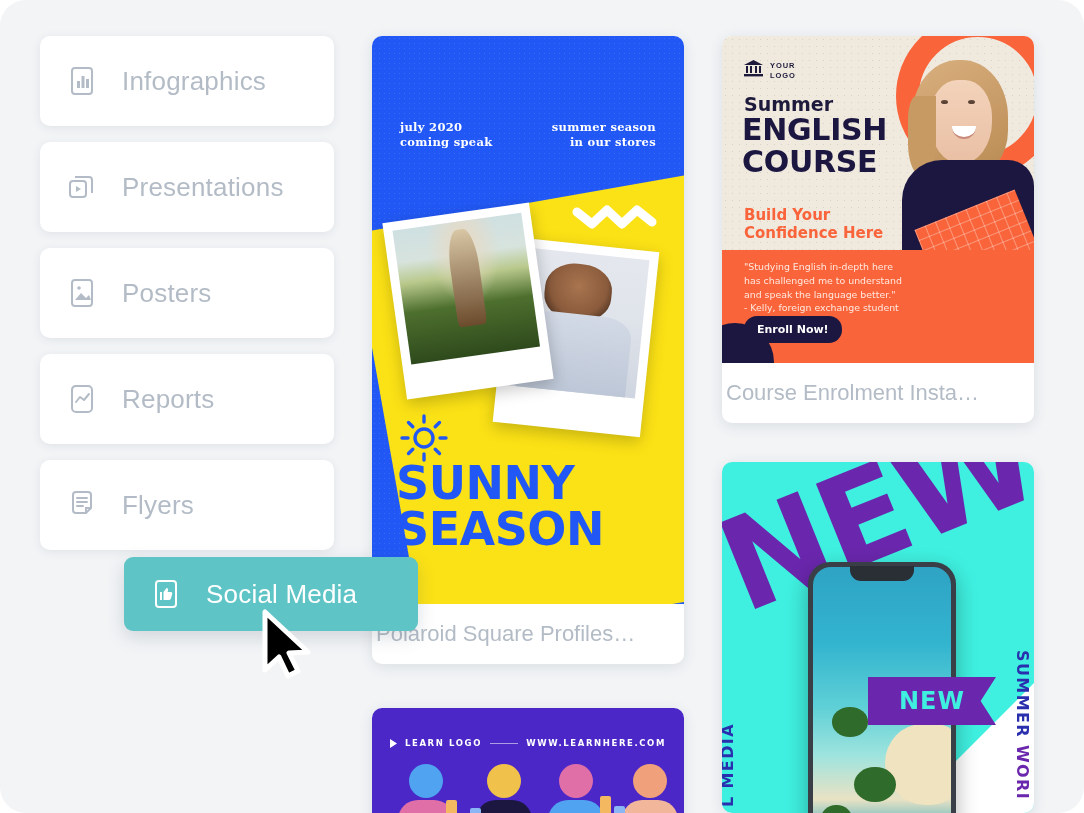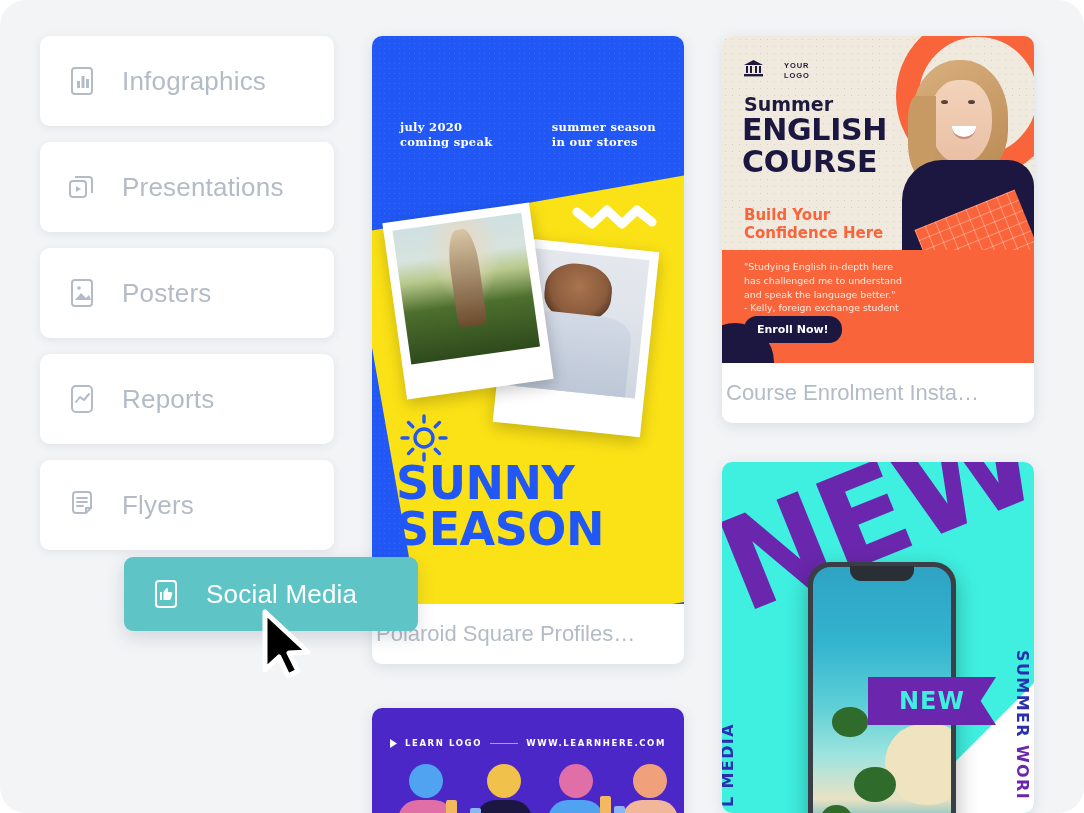--- a/index.html
+++ b/index.html
@@ -62,21 +62,21 @@
   .sunny-noise{position:absolute;inset:0;
     background-image:radial-gradient(rgba(255,255,255,.20) .6px, transparent .7px);
     background-size:5px 5px;opacity:.55;}
   .sunny-yellow{
     position:absolute;left:-20px;top:198px;width:400px;height:420px;background:#fbe216;
     transform:rotate(-10deg);transform-origin:left top;
   }
   .sunny-top-txt{position:absolute;top:84px;left:0;width:312px;padding:0 28px;box-sizing:border-box;
     display:flex;justify-content:space-between;color:#fff;font-size:11.5px;
     font-family:"DejaVu Serif", serif;font-weight:700;letter-spacing:.3px;line-height:15px;z-index:4;}
-  .sunny-top-txt .r{text-align:left;margin-left:39px;}
+  .sunny-top-txt .r{text-align:right;margin-left:39px;}
   .squig{position:absolute;right:20px;top:164px;z-index:4;}
   .polaroid{position:absolute;background:#fff;box-shadow:0 5px 16px rgba(0,0,0,.22);z-index:6;}
   #pol1{left:22px;top:176px;width:148px;height:178px;transform:rotate(-8deg);padding:9px 9px 34px 9px;box-sizing:border-box;}
   #pol2{left:130px;top:208px;width:148px;height:186px;transform:rotate(6deg);padding:9px 9px 38px 9px;box-sizing:border-box;z-index:5;}
   .pol-img{width:100%;height:100%;background-size:cover;background-position:center;}
   #pol1 .pol-img{
     background-image:
       radial-gradient(ellipse at 52% 18%, #e9d9c2 0%, rgba(233,217,194,0) 38%),
       linear-gradient(#cfe0e2 0%, #d7e3dd 24%, #b9c98c 40%, #4d6f2e 62%, #2e4a1c 100%);
     position:relative;overflow:hidden;
@@ -108,21 +108,21 @@
   
   #card-course{left:722px;top:36px;width:312px;height:387px;}
   .course-art{position:relative;width:312px;height:327px;background:#f0e9de;overflow:hidden;}
   .course-dots{position:absolute;inset:0;
     background-image:radial-gradient(rgba(40,30,70,.12) .7px, transparent .8px);
     background-size:7px 7px;}
   .c-ring{position:absolute;right:-26px;top:-22px;width:118px;height:118px;
     border:23px solid #f9643a;border-radius:50%;z-index:2;}
   .c-bigcircle{position:absolute;right:-20px;top:148px;width:152px;height:152px;border-radius:50%;
     background:#fb7f4f;z-index:3;}
-  .logo-wrap{position:absolute;left:22px;top:24px;display:flex;align-items:center;gap:21px;z-index:6;}
+  .logo-wrap{position:absolute;left:22px;top:24px;display:flex;align-items:center;gap:7px;z-index:6;}
   .logo-txt{font-size:7.5px;line-height:9.5px;font-weight:700;color:#1e1a3c;letter-spacing:.9px;}
   .course-kicker{position:absolute;left:22px;top:57px;z-index:6;font-size:19px;font-weight:700;color:#1e1a3c;font-family:"DejaVu Sans", sans-serif;}
   .course-title{position:absolute;left:20px;top:78px;z-index:6;font-size:30px;line-height:32px;font-weight:800;color:#1b1740;font-family:"DejaVu Sans", sans-serif;letter-spacing:-.3px;}
   .course-sub{position:absolute;left:22px;top:170px;z-index:6;font-size:15px;line-height:18px;font-weight:700;color:#f9643a;font-family:"DejaVu Sans", sans-serif;}
   .person{position:absolute;right:0;top:20px;width:150px;height:275px;z-index:4;overflow:hidden;}
   .p-hair{position:absolute;left:28px;top:4px;width:96px;height:118px;border-radius:48% 48% 40% 40%;
     background:linear-gradient(150deg,#d9b07f,#b98a52);}
   .p-face{position:absolute;left:46px;top:24px;width:62px;height:84px;border-radius:44% 44% 50% 50%;
     background:linear-gradient(#f3d3bb,#e9bfa3);}
   .p-eye{position:absolute;width:7px;height:4px;border-radius:50%;background:#5b4436;top:44px;}

